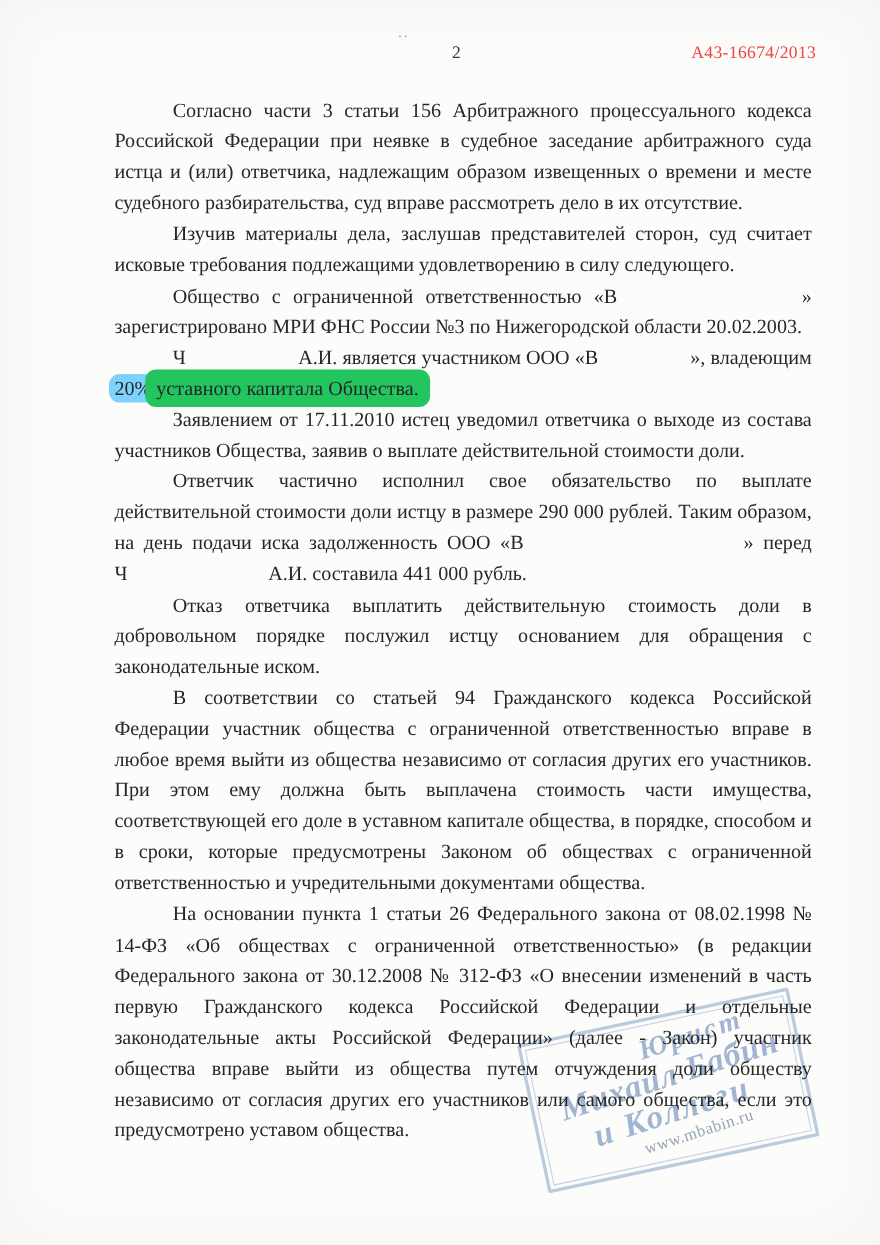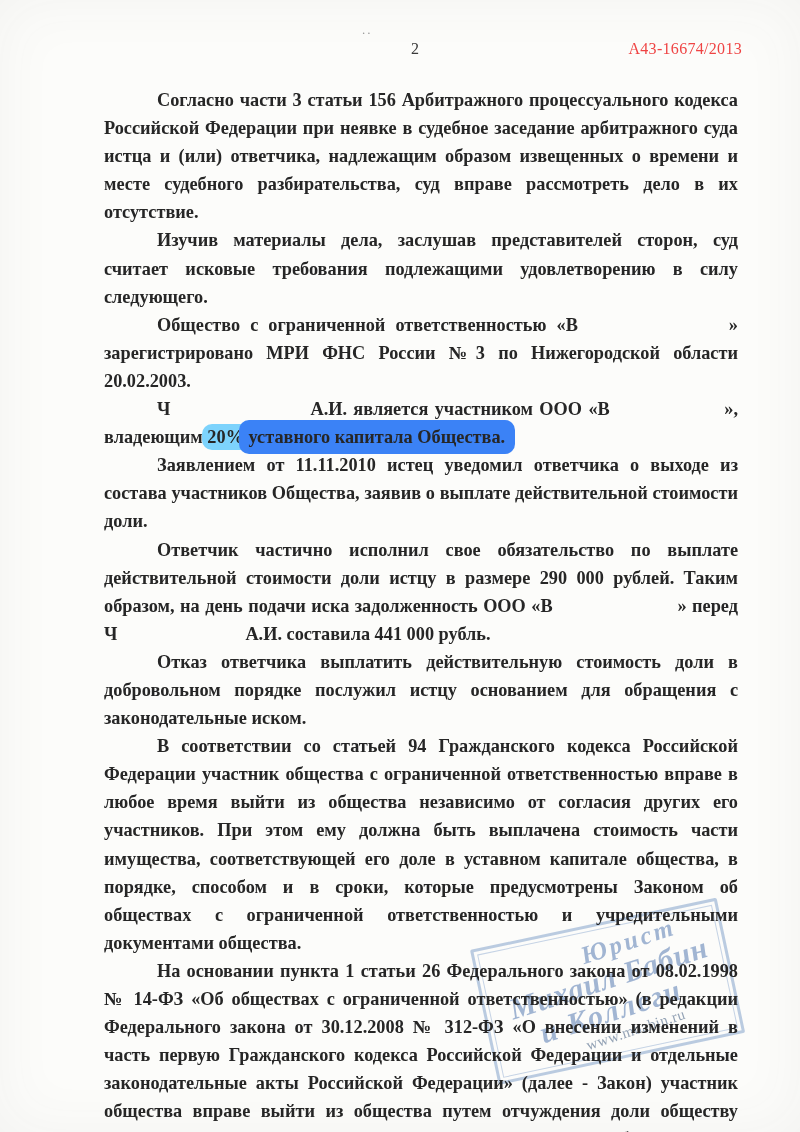--- a/index.html
+++ b/index.html
@@ -26,29 +26,29 @@
     position: absolute; right: 58px; top: 40px;
     font-size: 16px; color: #ef4444; letter-spacing: 0.3px;
   }
   
   .content {
     position: absolute; left: 104px; top: 86px; width: 634px;
     font-size: 18.3px; line-height: 28.1px;
     text-align: justify;
     z-index: 2;
   }
-  .content p { margin: 0; text-indent: 53px; font-weight: bold; }
+  .content p { margin: 0; text-indent: 53px; }
   .hl-percent {
     background: #7dd3fc;
     border-radius: 10px;
     padding: 3px 24px 3px 5px;
     margin: -3px -24px -3px -5px;
   }
   .hl-phrase {
-    background: #3b82f6;
+    background: #22c55e;
     border-radius: 10px;
     padding: 7px 10px;
     margin: -3px -10px;
   }
   
   .stamp {
     position: absolute; left: 470px; top: 950px;
     width: 246px; height: 132px;
     transform: rotate(-12deg);
     transform-origin: top left;
@@ -97,20 +97,20 @@
       <span class="stamp-l3">и Коллеги</span>
       <span class="stamp-url">www.mbabin.ru</span>
     </div>
   </div>
 
   <div class="content">
     <p>Согласно части 3 статьи 156 Арбитражного процессуального кодекса Российской Федерации при неявке в судебное заседание арбитражного суда истца и (или) ответчика, надлежащим образом извещенных о времени и месте судебного разбирательства, суд вправе рассмотреть дело в их отсутствие.</p>
     <p>Изучив материалы дела, заслушав представителей сторон, суд считает исковые требования подлежащими удовлетворению в силу следующего.</p>
     <p>Общество с ограниченной ответственностью «В&nbsp;&nbsp;&nbsp;&nbsp;&nbsp;&nbsp;&nbsp;&nbsp;&nbsp;&nbsp;&nbsp;&nbsp;&nbsp;&nbsp;&nbsp;» зарегистрировано МРИ ФНС России №3 по Нижегородской области 20.02.2003.</p>
     <p><span>Ч&nbsp;&nbsp;&nbsp;&nbsp;&nbsp;&nbsp;&nbsp;&nbsp;&nbsp;&nbsp;&nbsp;&nbsp;&nbsp;&nbsp;&nbsp;&nbsp;&nbsp;&nbsp;&nbsp;&nbsp;&nbsp;&nbsp;А.И. является участником ООО «В&nbsp;&nbsp;&nbsp;&nbsp;&nbsp;&nbsp;&nbsp;&nbsp;&nbsp;&nbsp;&nbsp;&nbsp;&nbsp;&nbsp;&nbsp;&nbsp;&nbsp;&nbsp;», владеющим </span><span class="hl-percent">20%</span><span> </span><span class="hl-phrase">уставного капитала Общества.</span></p>
-    <p>Заявлением от 11.11.2010 истец уведомил ответчика о выходе из состава участников Общества, заявив о выплате действительной стоимости доли.</p>
+    <p>Заявлением от 17.11.2010 истец уведомил ответчика о выходе из состава участников Общества, заявив о выплате действительной стоимости доли.</p>
     <p>Ответчик частично исполнил свое обязательство по выплате действительной стоимости доли истцу в размере 290 000 рублей. Таким образом, на день подачи иска задолженность ООО «В&nbsp;&nbsp;&nbsp;&nbsp;&nbsp;&nbsp;&nbsp;&nbsp;&nbsp;&nbsp;&nbsp;&nbsp;&nbsp;&nbsp;&nbsp;&nbsp;&nbsp;&nbsp;&nbsp;&nbsp;&nbsp;&nbsp;&nbsp;» перед Ч&nbsp;&nbsp;&nbsp;&nbsp;&nbsp;&nbsp;&nbsp;&nbsp;&nbsp;&nbsp;&nbsp;&nbsp;&nbsp;&nbsp;&nbsp;&nbsp;&nbsp;&nbsp;&nbsp;&nbsp;&nbsp;&nbsp;&nbsp;&nbsp;&nbsp;&nbsp;&nbsp;&nbsp;А.И. составила 441 000 рубль.</p>
     <p>Отказ ответчика выплатить действительную стоимость доли в добровольном порядке послужил истцу основанием для обращения с законодательные иском.</p>
     <p>В соответствии со статьей 94 Гражданского кодекса Российской Федерации участник общества с ограниченной ответственностью вправе в любое время выйти из общества независимо от согласия других его участников. При этом ему должна быть выплачена стоимость части имущества, соответствующей его доле в уставном капитале общества, в порядке, способом и в сроки, которые предусмотрены Законом об обществах с ограниченной ответственностью и учредительными документами общества.</p>
     <p>На основании пункта 1 статьи 26 Федерального закона от 08.02.1998 № 14-ФЗ «Об обществах с ограниченной ответственностью» (в редакции Федерального закона от 30.12.2008 № 312-ФЗ «О внесении изменений в часть первую Гражданского кодекса Российской Федерации и отдельные законодательные акты Российской Федерации» (далее - Закон) участник общества вправе выйти из общества путем отчуждения доли обществу независимо от согласия других его участников или самого общества, если это предусмотрено уставом общества.</p>
   </div>
 
 </div>
 
 </body></html>

